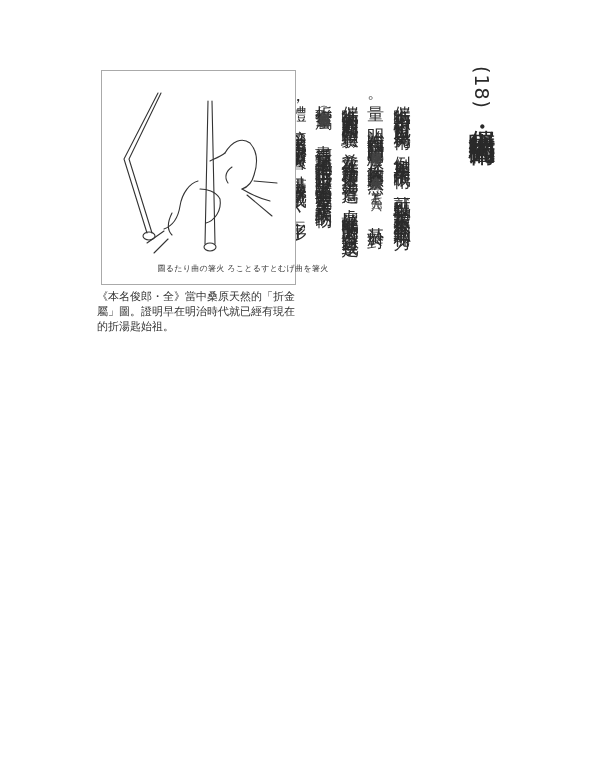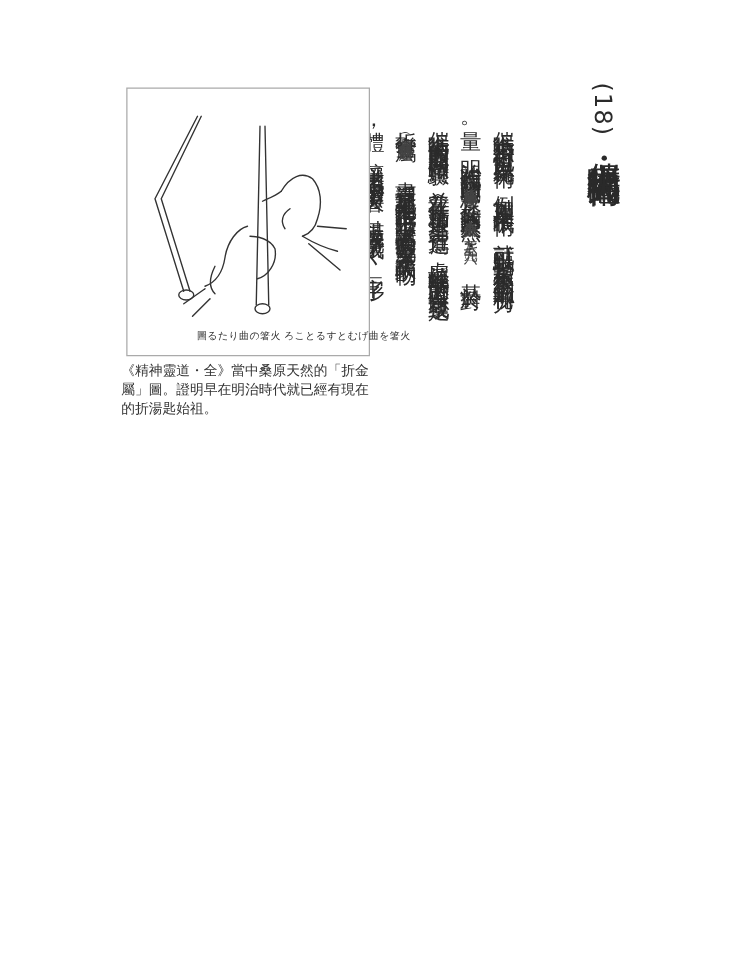--- a/index.html
+++ b/index.html
@@ -60,13 +60,13 @@
       <path d="M123 82 C118 86 112 88 108 90"></path>
       <path d="M130 96 C124 100 122 106 126 112"></path>
       <path d="M140 118 C150 124 160 128 168 130"></path>
       <path d="M152 110 L175 112"></path>
       <path d="M145 124 L170 145"></path>
     </g>
   </svg>
   <div class="fig-caption-inner">圖るたり曲の箸火 ろことるすとむげ曲を箸火</div>
 </div>
 
-<div class="caption">《精神靈道・全》當中桑原天然的「折金屬」圖。證明早在明治時代就已經有現在的折湯匙始祖。</div>
+<div class="caption">《本名俊郎・全》當中桑原天然的「折金屬」圖。證明早在明治時代就已經有現在的折湯匙始祖。</div>
 
 </body></html>

